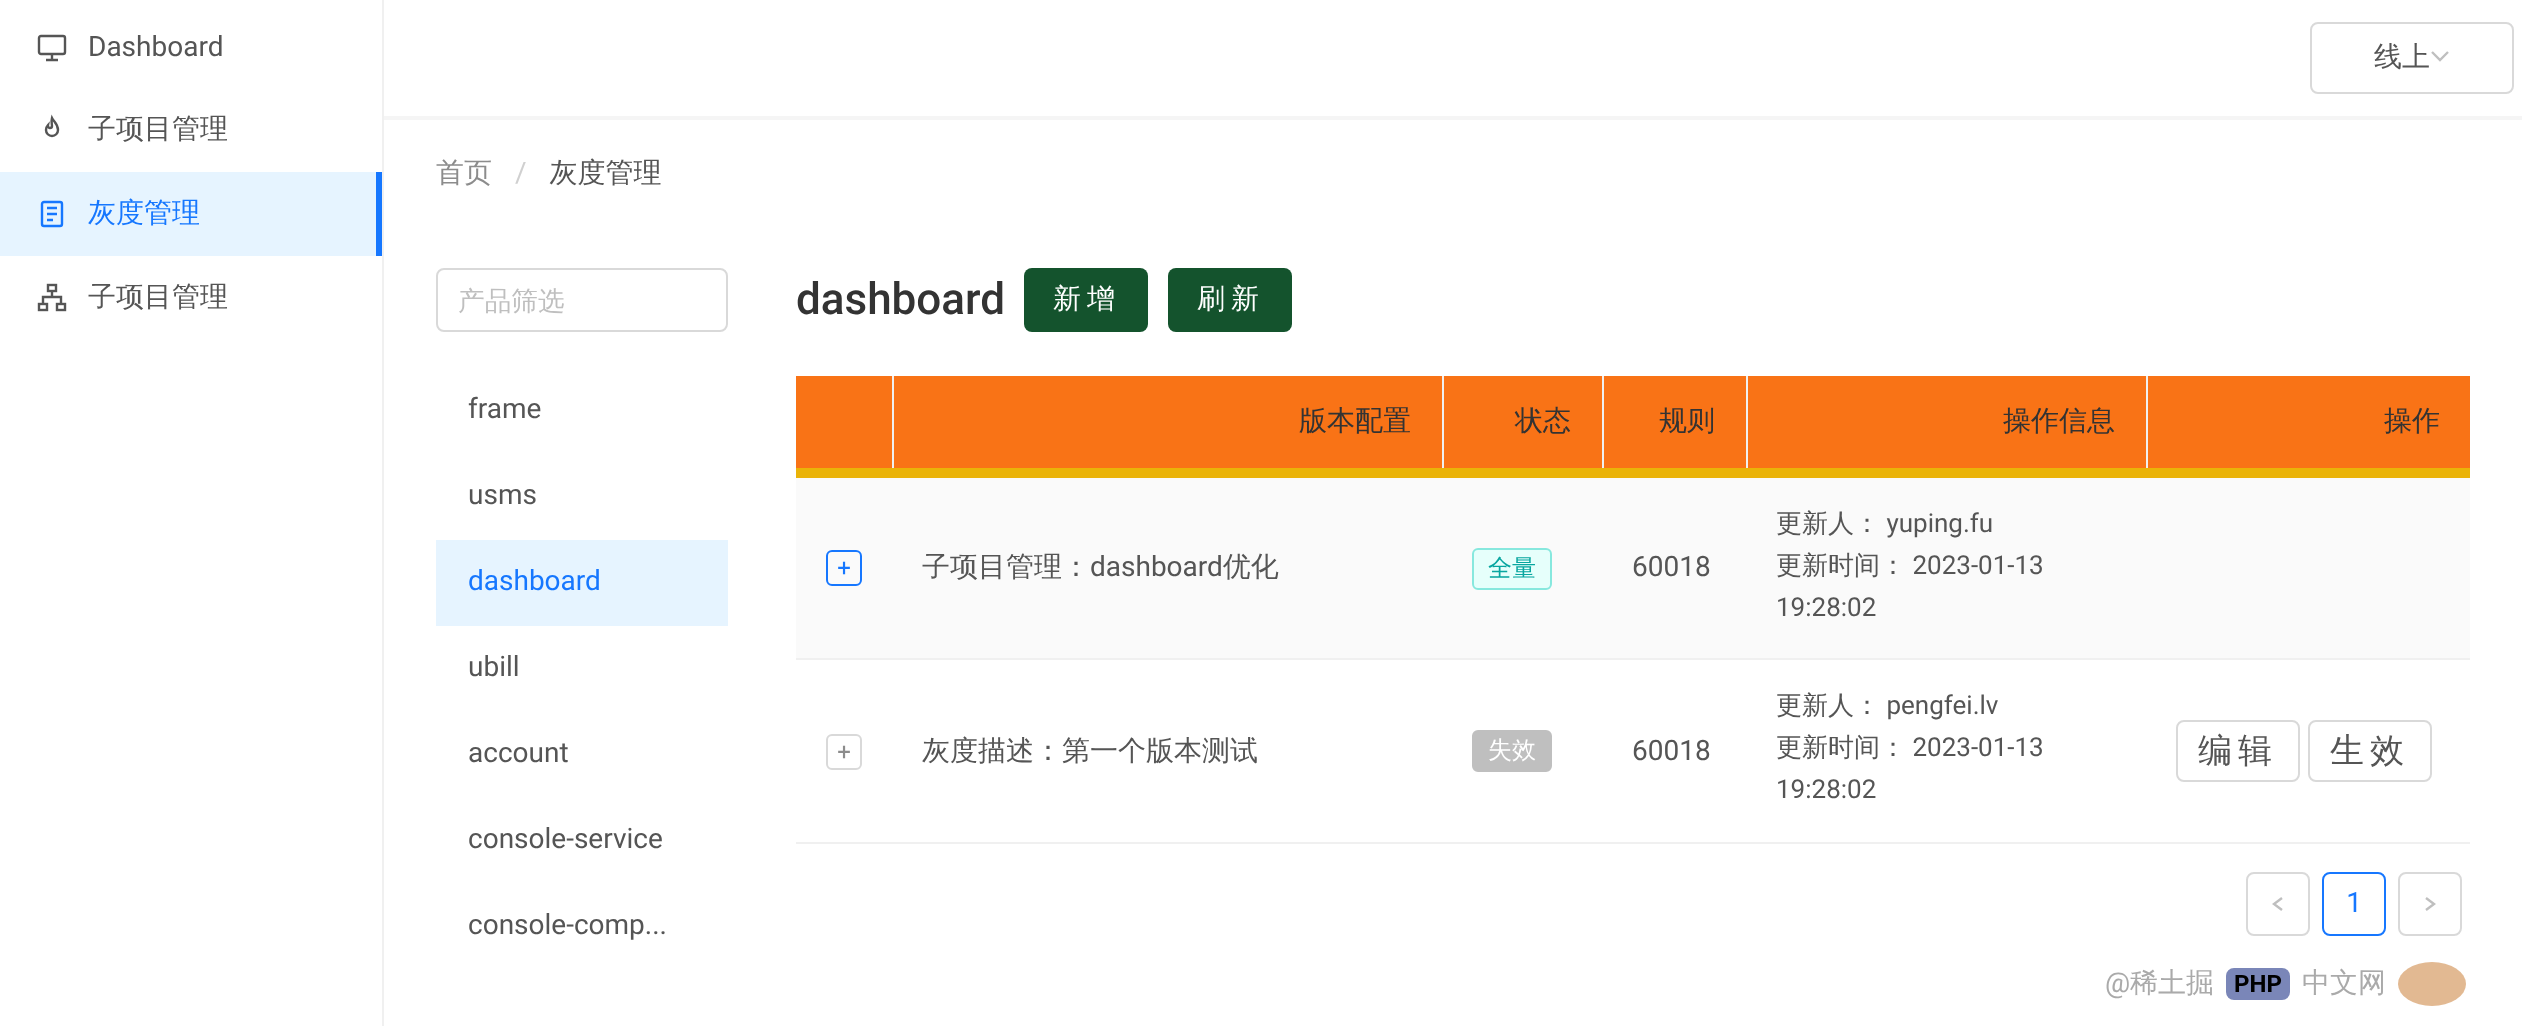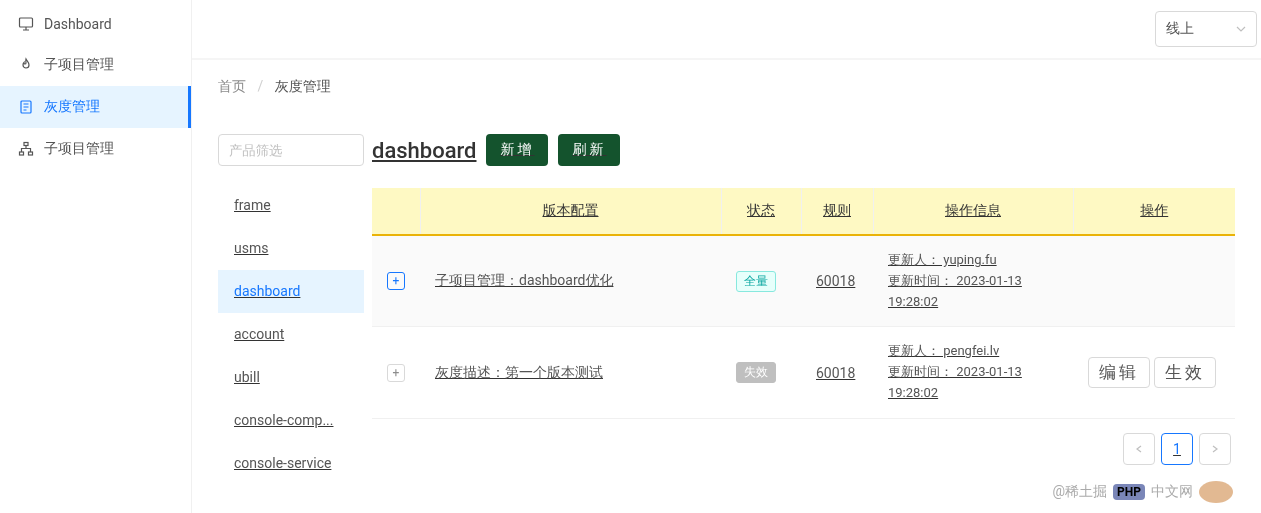--- a/index.html
+++ b/index.html
@@ -54,42 +54,41 @@
       padding-right: 4px;
     }
     .env-select {
       width: 102px;
       height: 32px;
       border: 1px solid #d9d9d9;
       border-radius: 4px;
       display: flex;
       align-items: center;
       padding: 17px 10px;
-      justify-content: space-between;
+      justify-content: center;
       background: #fff;
       color: #555;
     }
     .breadcrumb-bar {
       background: #fff;
       margin-top: 2px;
       padding: 18px 26px;
       color: #8c8c8c;
     }
     .breadcrumb-bar a { color: #8c8c8c; text-decoration: none; }
     .breadcrumb-sep { margin: 0 8px; color: #d0d0d0; }
     .breadcrumb-current { color: #555; }
     .content {
       flex: 1;
       background: #fff;
       margin-top: 0;
       display: flex;
       padding: 20px 26px 24px;
-      gap: 8px;
+      gap: 34px;
       overflow: hidden;
-      text-decoration: underline;
     }
     
     .product-col { width: 146px; }
     .filter-input {
       width: 100%;
       height: 32px;
       border: 1px solid #d9d9d9;
       border-radius: 4px;
       padding: 0 10px;
       outline: none;
@@ -118,26 +117,26 @@
       border-radius: 4px;
       height: 32px;
       padding: 0 14px;
       cursor: pointer;
       letter-spacing: 3px;
       font-size: 14px;
     }
     
     table { width: 100%; border-collapse: collapse; }
     thead th {
-      text-align: center;
+      text-align: right;
       font-weight: 500;
       color: #333;
-      background: #fef9c3;
+      background: #f97316;
       padding: 14px 15px;
-      border-bottom: 2px solid #eab308;
+      border-bottom: 5px solid #eab308;
       border-right: 1px solid #f0f0f0;
     }
     thead th:first-child { width: 48px; padding: 14px 8px; }
     thead th:last-child { border-right: none; }
     tbody td {
       padding: 14px 15px;
       border-bottom: 1px solid #f0f0f0;
       color: #555;
       vertical-align: middle;
     }
@@ -274,24 +273,24 @@
       <span class="breadcrumb-current">灰度管理</span>
     </div>
 
     <div class="content">
       <div class="product-col">
         <input class="filter-input" placeholder="产品筛选" style="">
         <div class="product-list" id="product-list">
             <div class="product-item">frame</div>
             <div class="product-item">usms</div>
             <div class="product-item active">dashboard</div>
+            <div class="product-item">ubill</div>
             <div class="product-item">account</div>
-            <div class="product-item">ubill</div>
+            <div class="product-item">console-service</div>
             <div class="product-item">console-comp...</div>
-            <div class="product-item">console-service</div>
           </div>
       </div>
 
       <div class="right-pane">
         <div class="title-row">
           <span class="page-title">dashboard</span>
           <button class="btn-primary">新增</button>
           <button class="btn-primary">刷新</button>
         </div>
 

